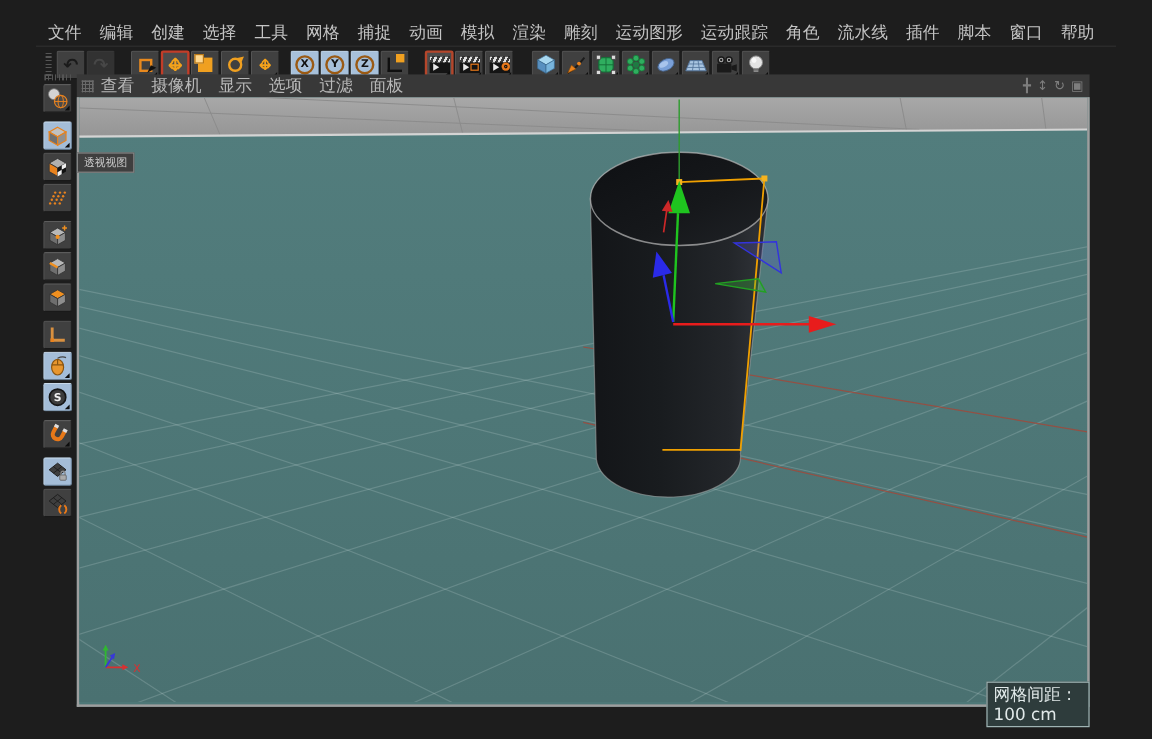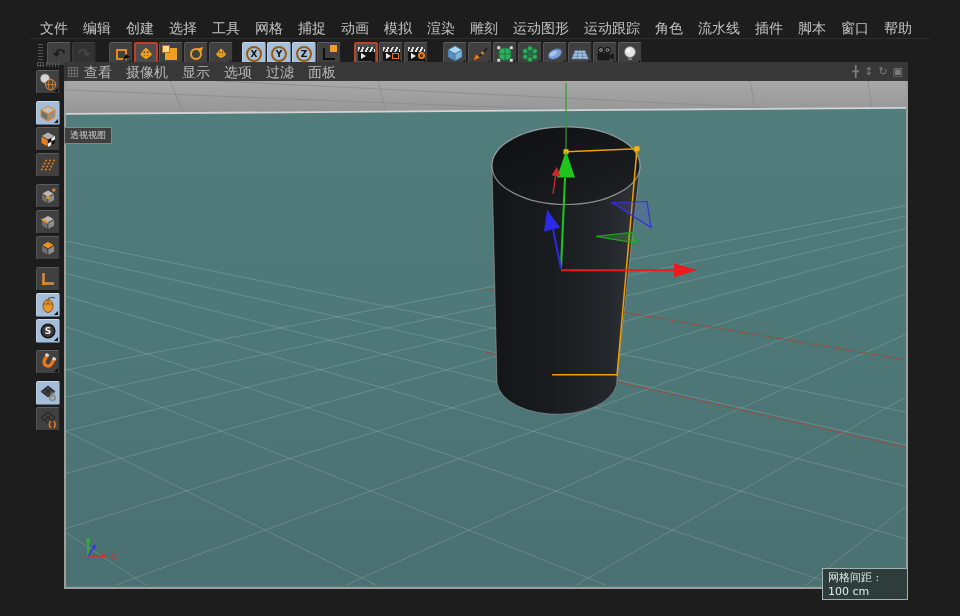--- a/index.html
+++ b/index.html
@@ -77,21 +77,21 @@
   #vp-menu { display:flex; gap:14px; }
   #vp-menu .menu-item { color:#b8b8b8; }
   #vp-nav { position:absolute; right:5px; top:0; height:19px; display:flex; gap:5px; align-items:center; }
   .vnav { color:#7d7d7d; font-size:11px; line-height:19px; }
   #vp-frame { position:absolute; left:0; top:19px; width:844px; height:508px;
               border:2px solid #9e9e9e; border-top:none; background:#4e7878; }
   #scene { position:absolute; left:0; top:0; }
   #vp-tab { position:absolute; left:0px; top:21px; padding:1px 5px; background:#3f3f3f;
             border:1px solid #858585; color:#cccccc; font-size:9px; z-index:3;margin-top:44px; }
   #grid-badge { position:absolute; left:758px; top:506px; padding:1px 5px; background:#2e3c3c;
-                border:1px solid #9fb3b3; color:#e2eaea; font-size:11px; z-index:3; }
+                border:1px solid #9fb3b3; color:#e2eaea; font-size:14px; z-index:3; }
 </style>
 </head>
 <body>
 
 <div id="menu-bar">
     <span class="menu-item">文件</span>
     <span class="menu-item">编辑</span>
     <span class="menu-item">创建</span>
     <span class="menu-item">选择</span>
     <span class="menu-item">工具</span>

